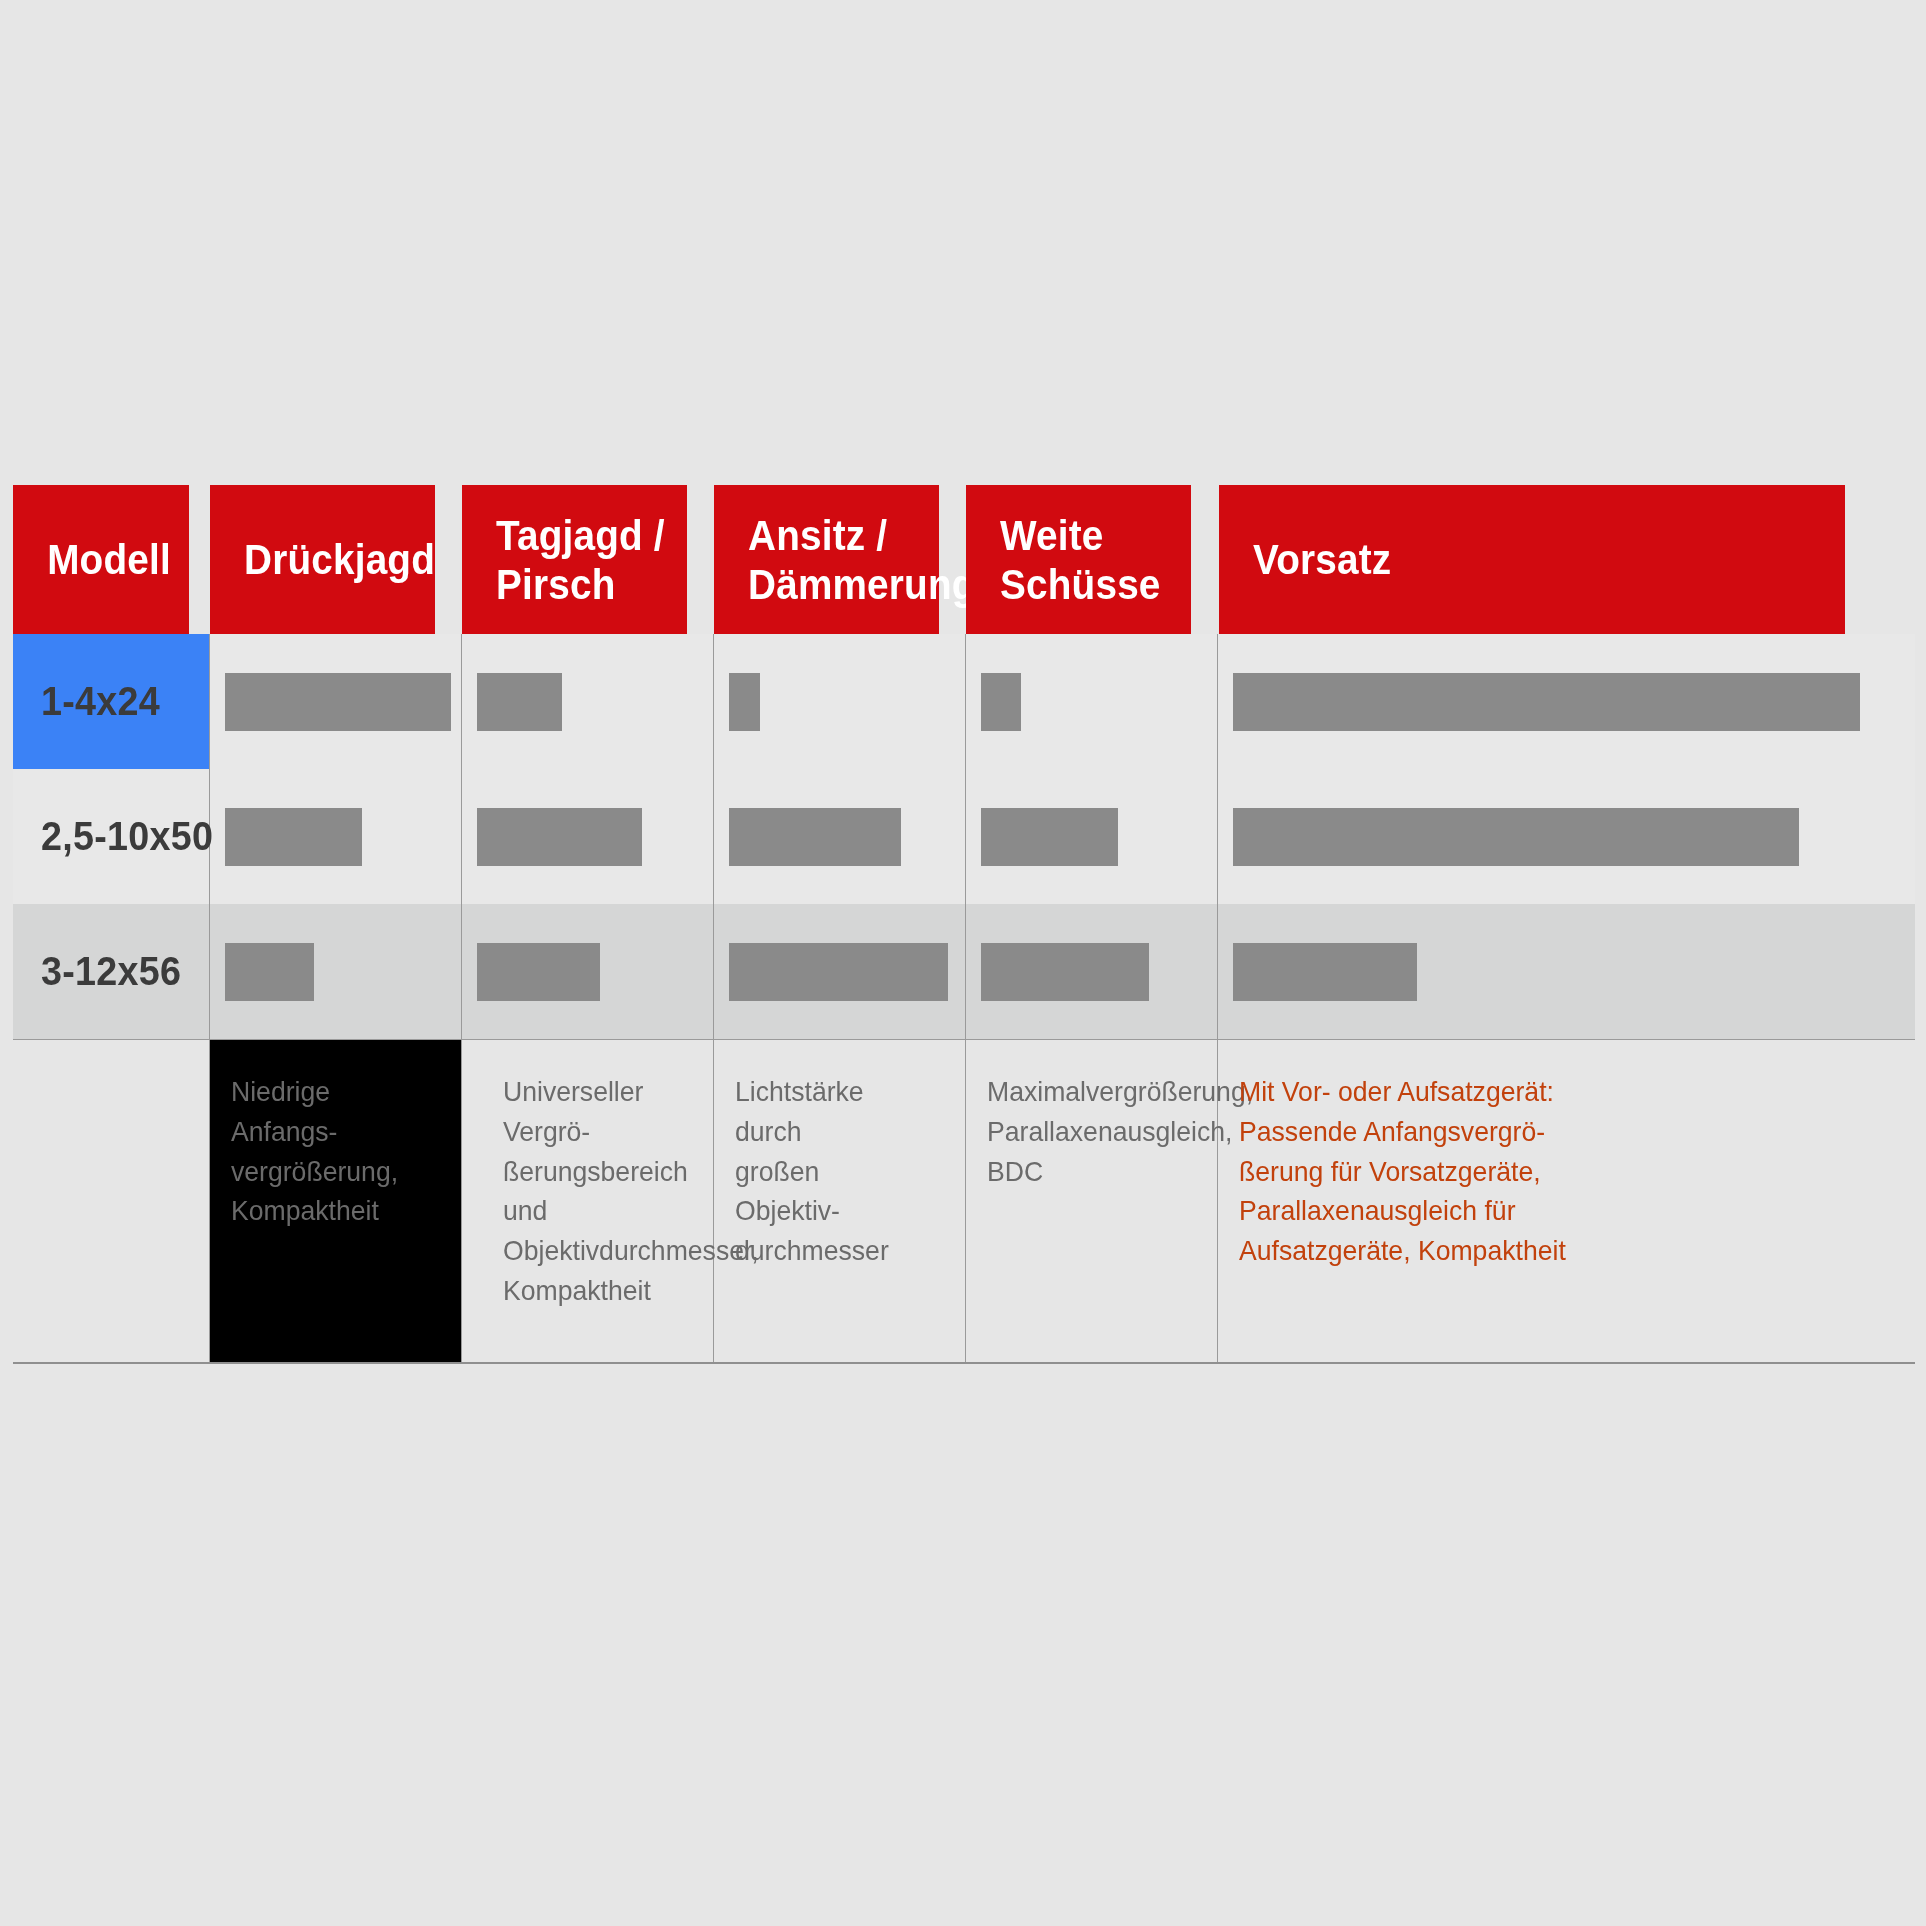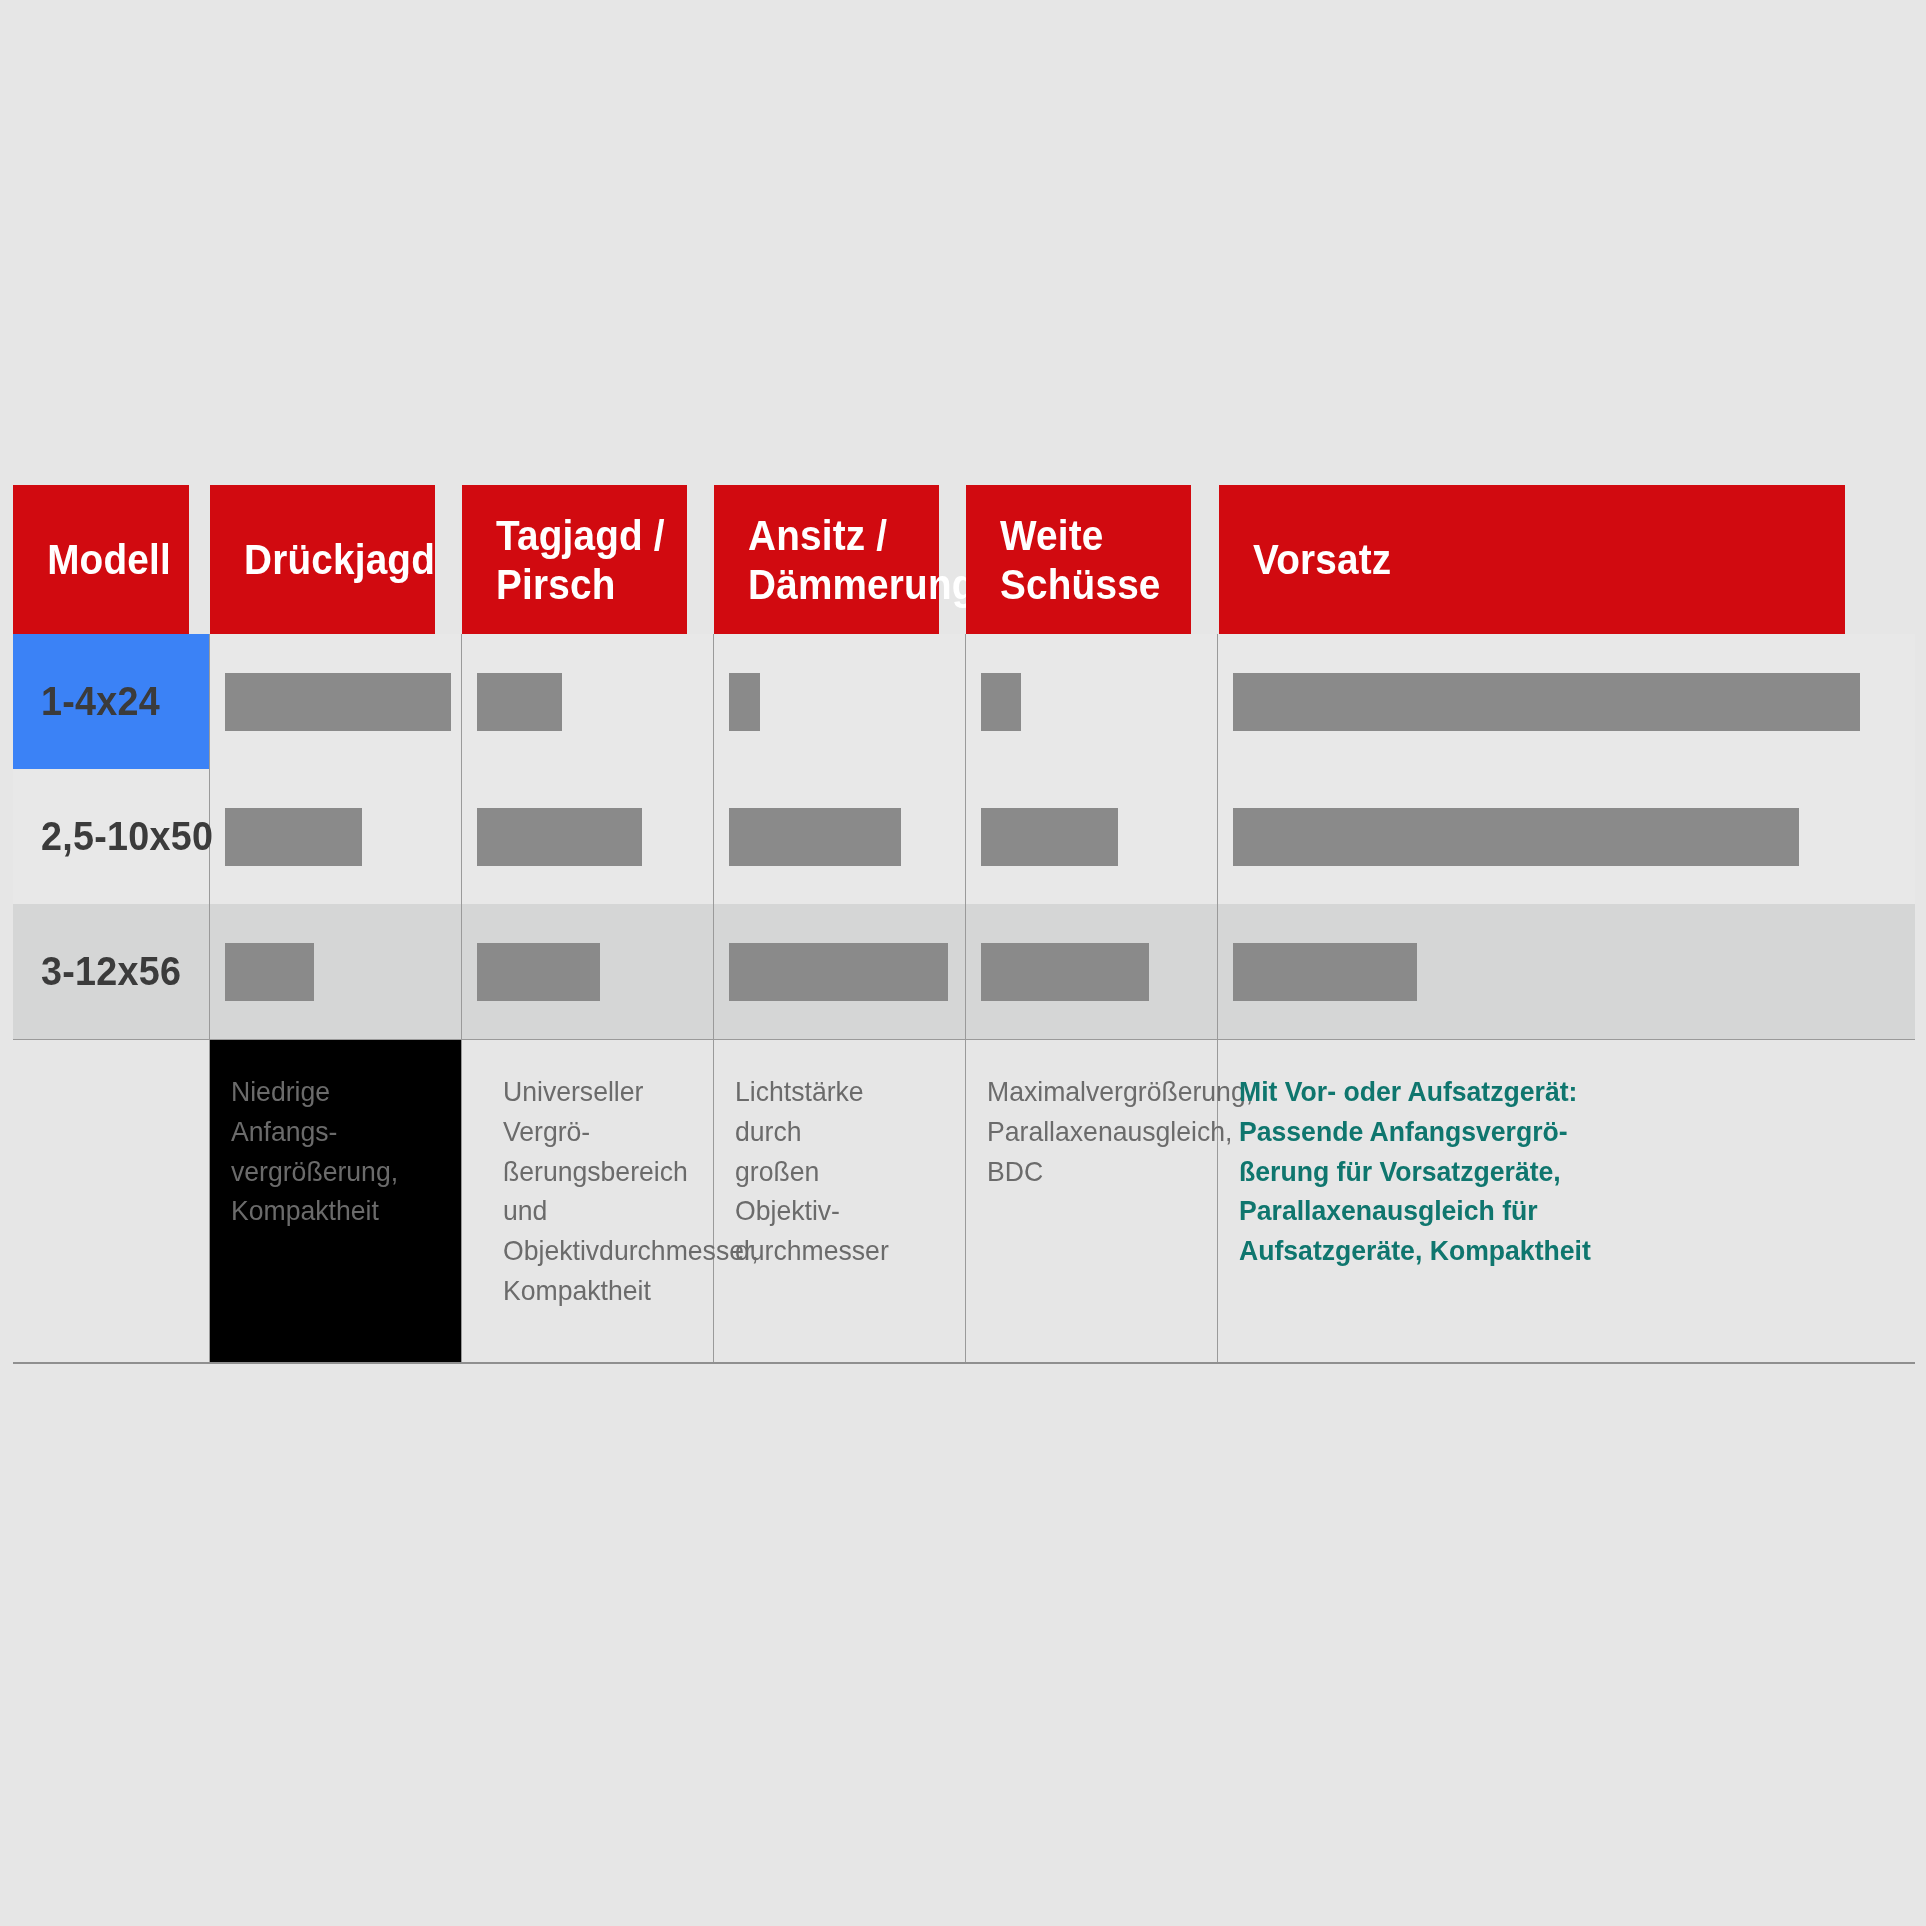--- a/index.html
+++ b/index.html
@@ -265,21 +265,21 @@
           <td style="background: rgb(230, 230, 230); color: rgb(107, 107, 107);">
             <span class="note-text">Lichtstärke durch
 großen Objektiv-
 durchmesser</span>
           </td>
           <td style="background: rgb(230, 230, 230); color: rgb(107, 107, 107);">
             <span class="note-text">Maximalvergrößerung,
 Parallaxenausgleich,
 BDC</span>
           </td>
-          <td class="cell-last" style="background: rgb(230, 230, 230); color: #0f766e; font-weight: bold;">
+          <td class="cell-last" style="background: rgb(230, 230, 230); color: #c2410c;">
             <span class="note-text">Mit Vor- oder Aufsatzgerät:
 Passende Anfangsvergrö-
 ßerung für Vorsatzgeräte,
 Parallaxenausgleich für
 Aufsatzgeräte, Kompaktheit</span>
           </td>
         </tr>
 
       </tbody>
     </table>

